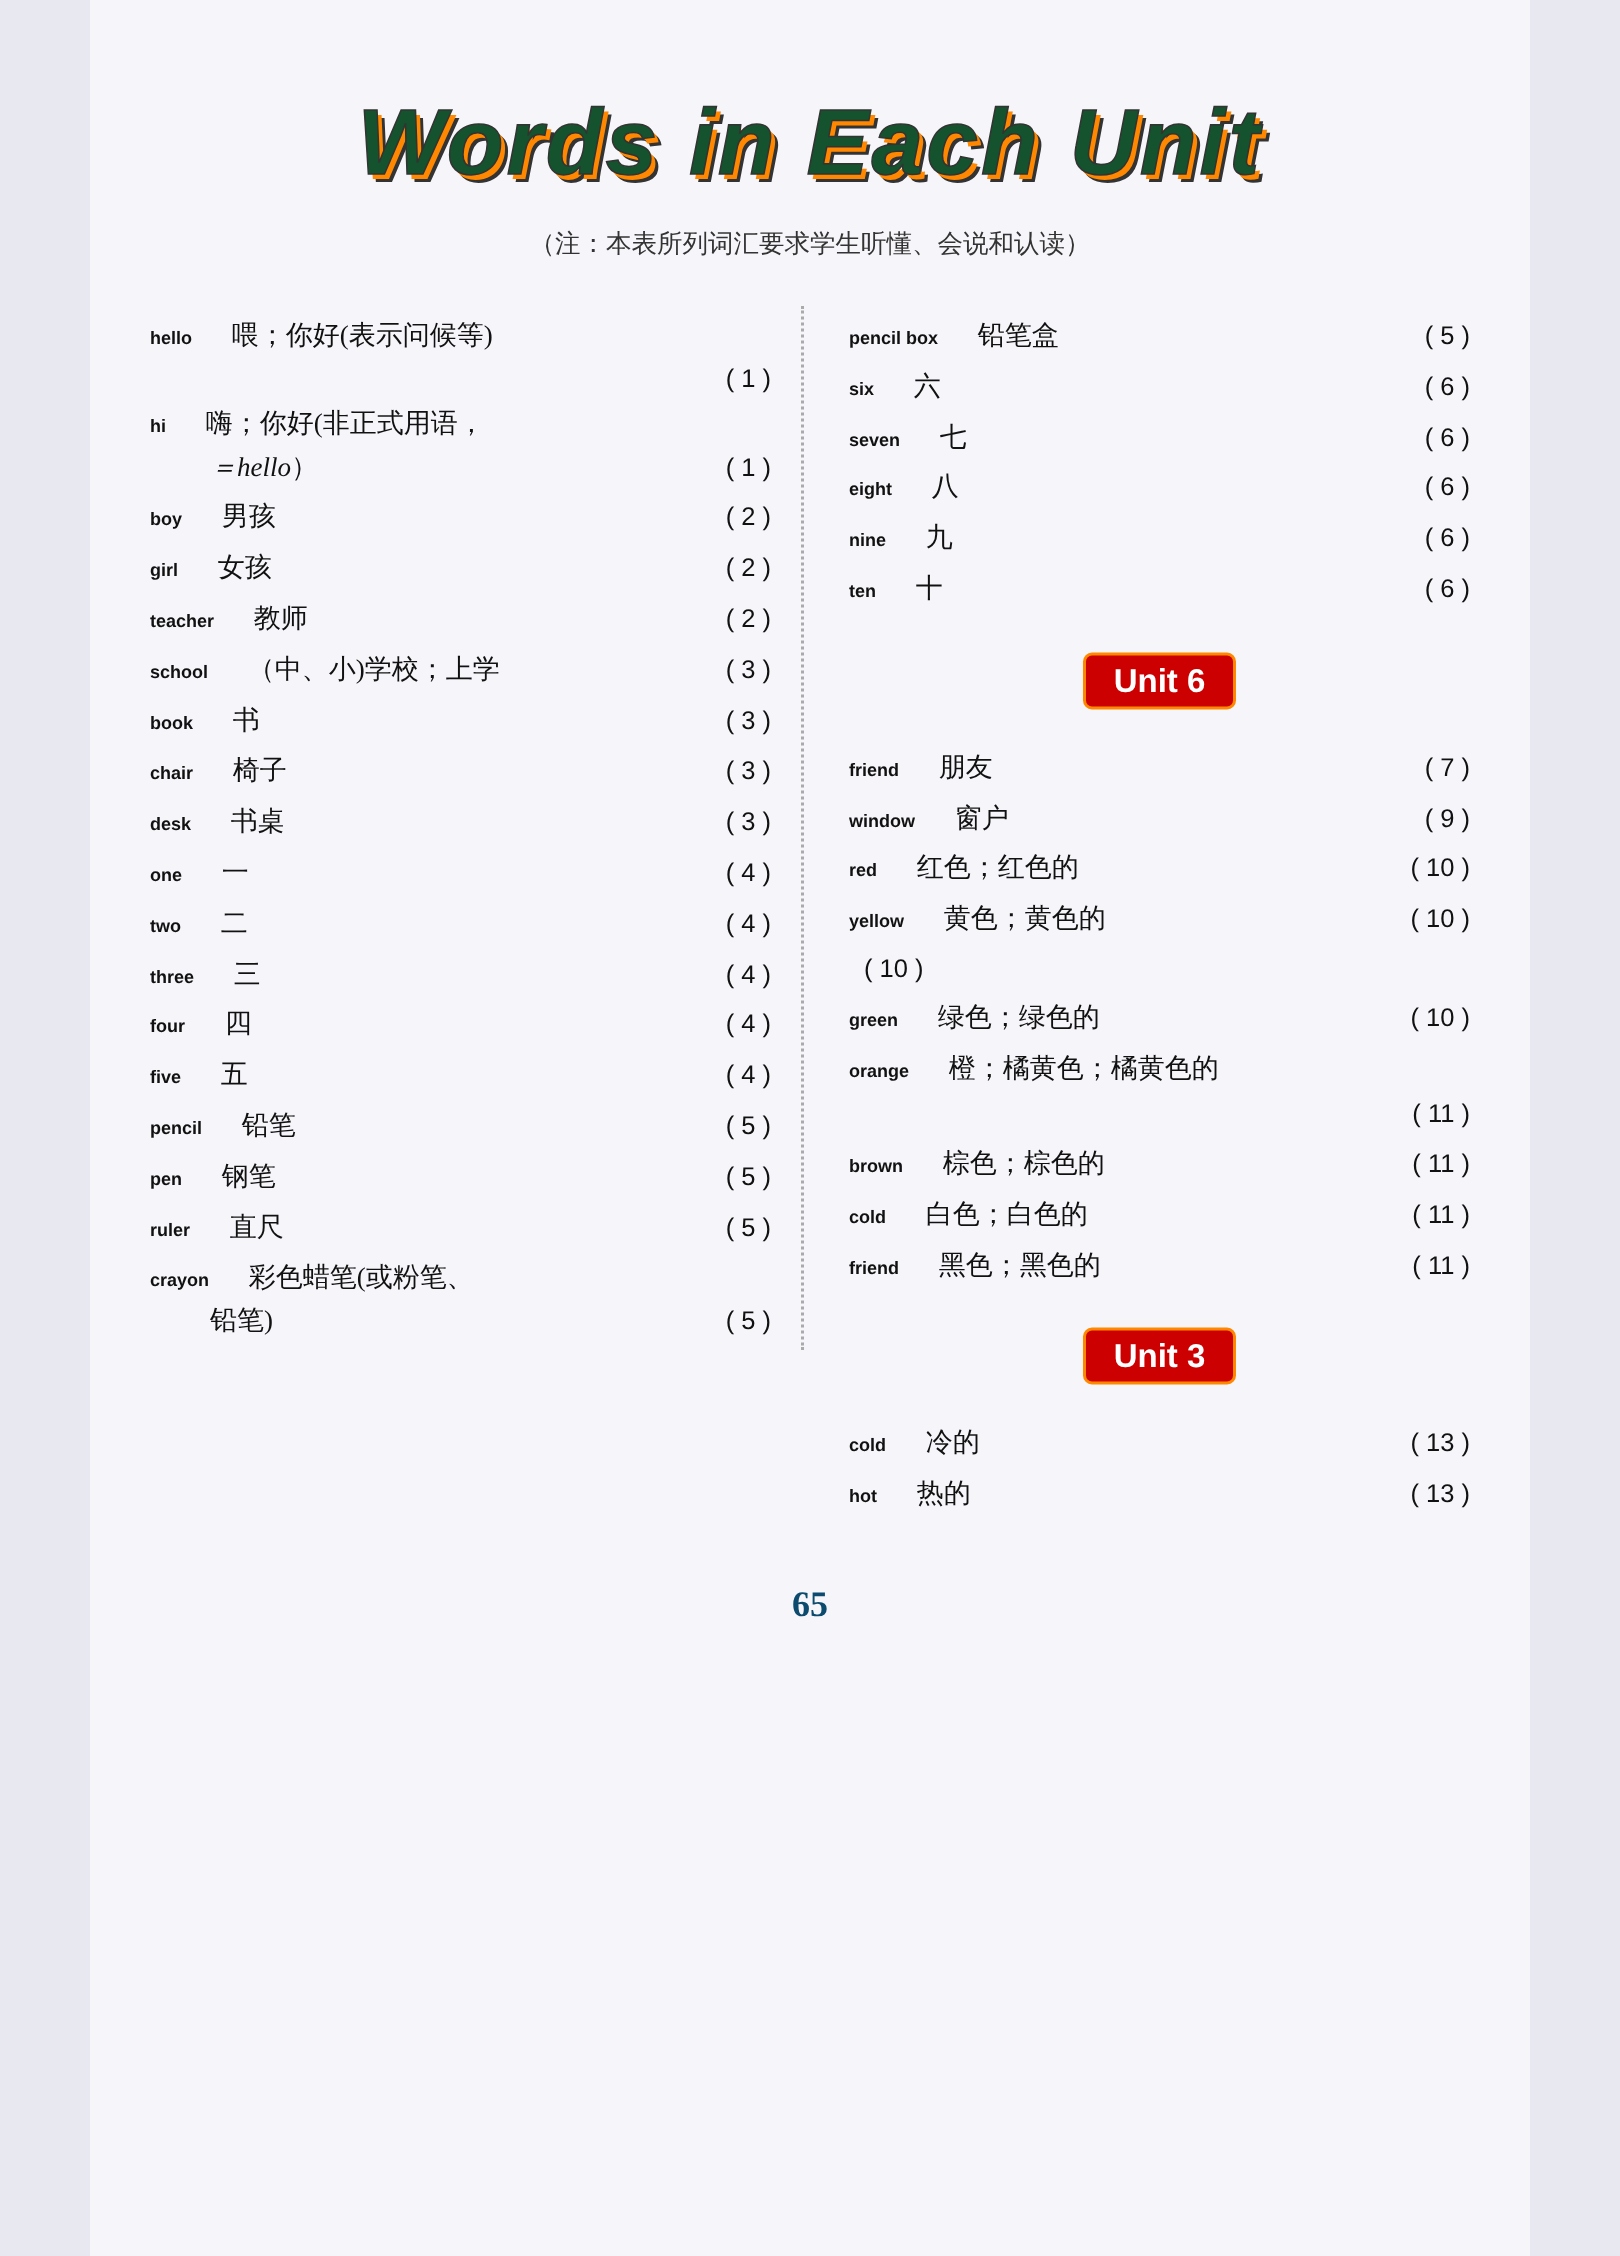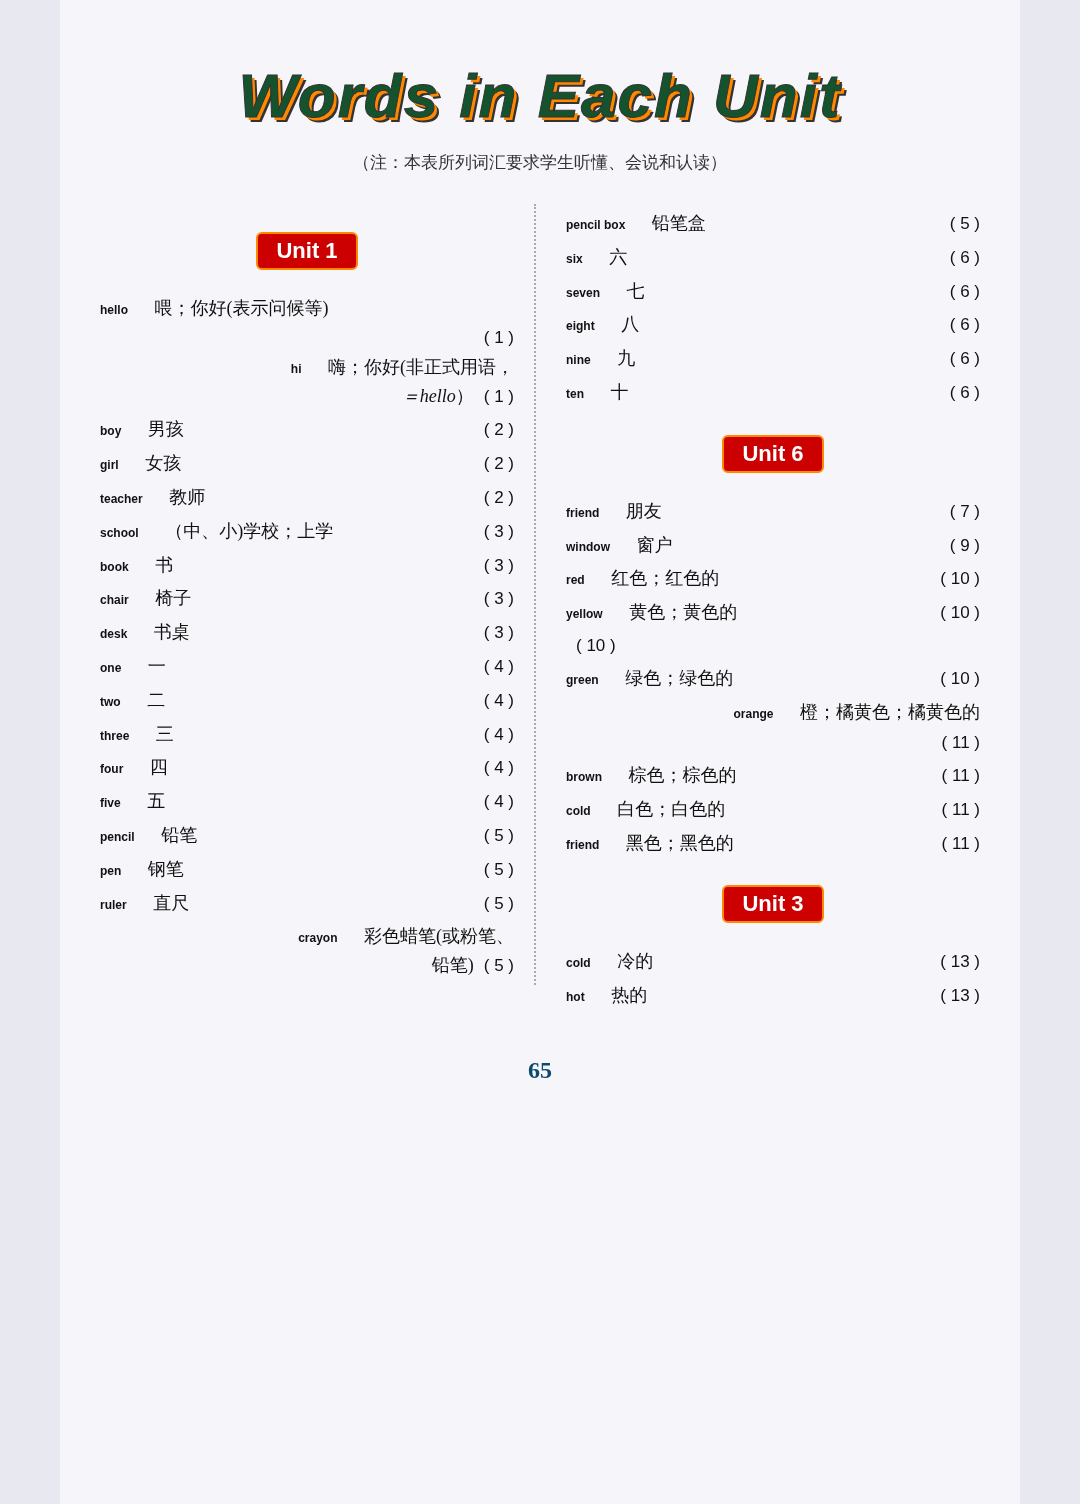--- a/index.html
+++ b/index.html
@@ -106,21 +106,20 @@
     .word-entry-multiline {
       margin: 5px 0;
       font-size: 18px;
       line-height: 1.6;
     }
     .multiline-top {
       display: flex;
       flex-direction: row;
       justify-content: space-between;
       align-items: baseline;
-      text-align: right;
     }
     .num-only-row {
       display: flex;
       justify-content: flex-end;
       margin: 2px 0;
     }
     .page-num {
       text-align: center;
       font-size: 24px;
       font-weight: bold;
@@ -136,23 +135,20 @@
 
 <div class="page">
   <div class="title-area">
     <div class="main-title">Words in Each Unit</div>
   </div>
   <div class="subtitle">（注：本表所列词汇要求学生听懂、会说和认读）</div>
 
   <div class="columns-wrapper">
 
     <div class="left-col">
-      <div class="unit-header">
-        <span class="unit-badge">Unit 1</span>
-      </div>
 
       <div class="word-entry">
         <span class="word-left">
           <span class="word-en">hello</span>
           <span class="word-cn">　喂；你好(表示问候等)</span>
         </span>
       </div>
       <div class="num-only-row">
         <span class="word-num">( 1 )</span>
       </div>

